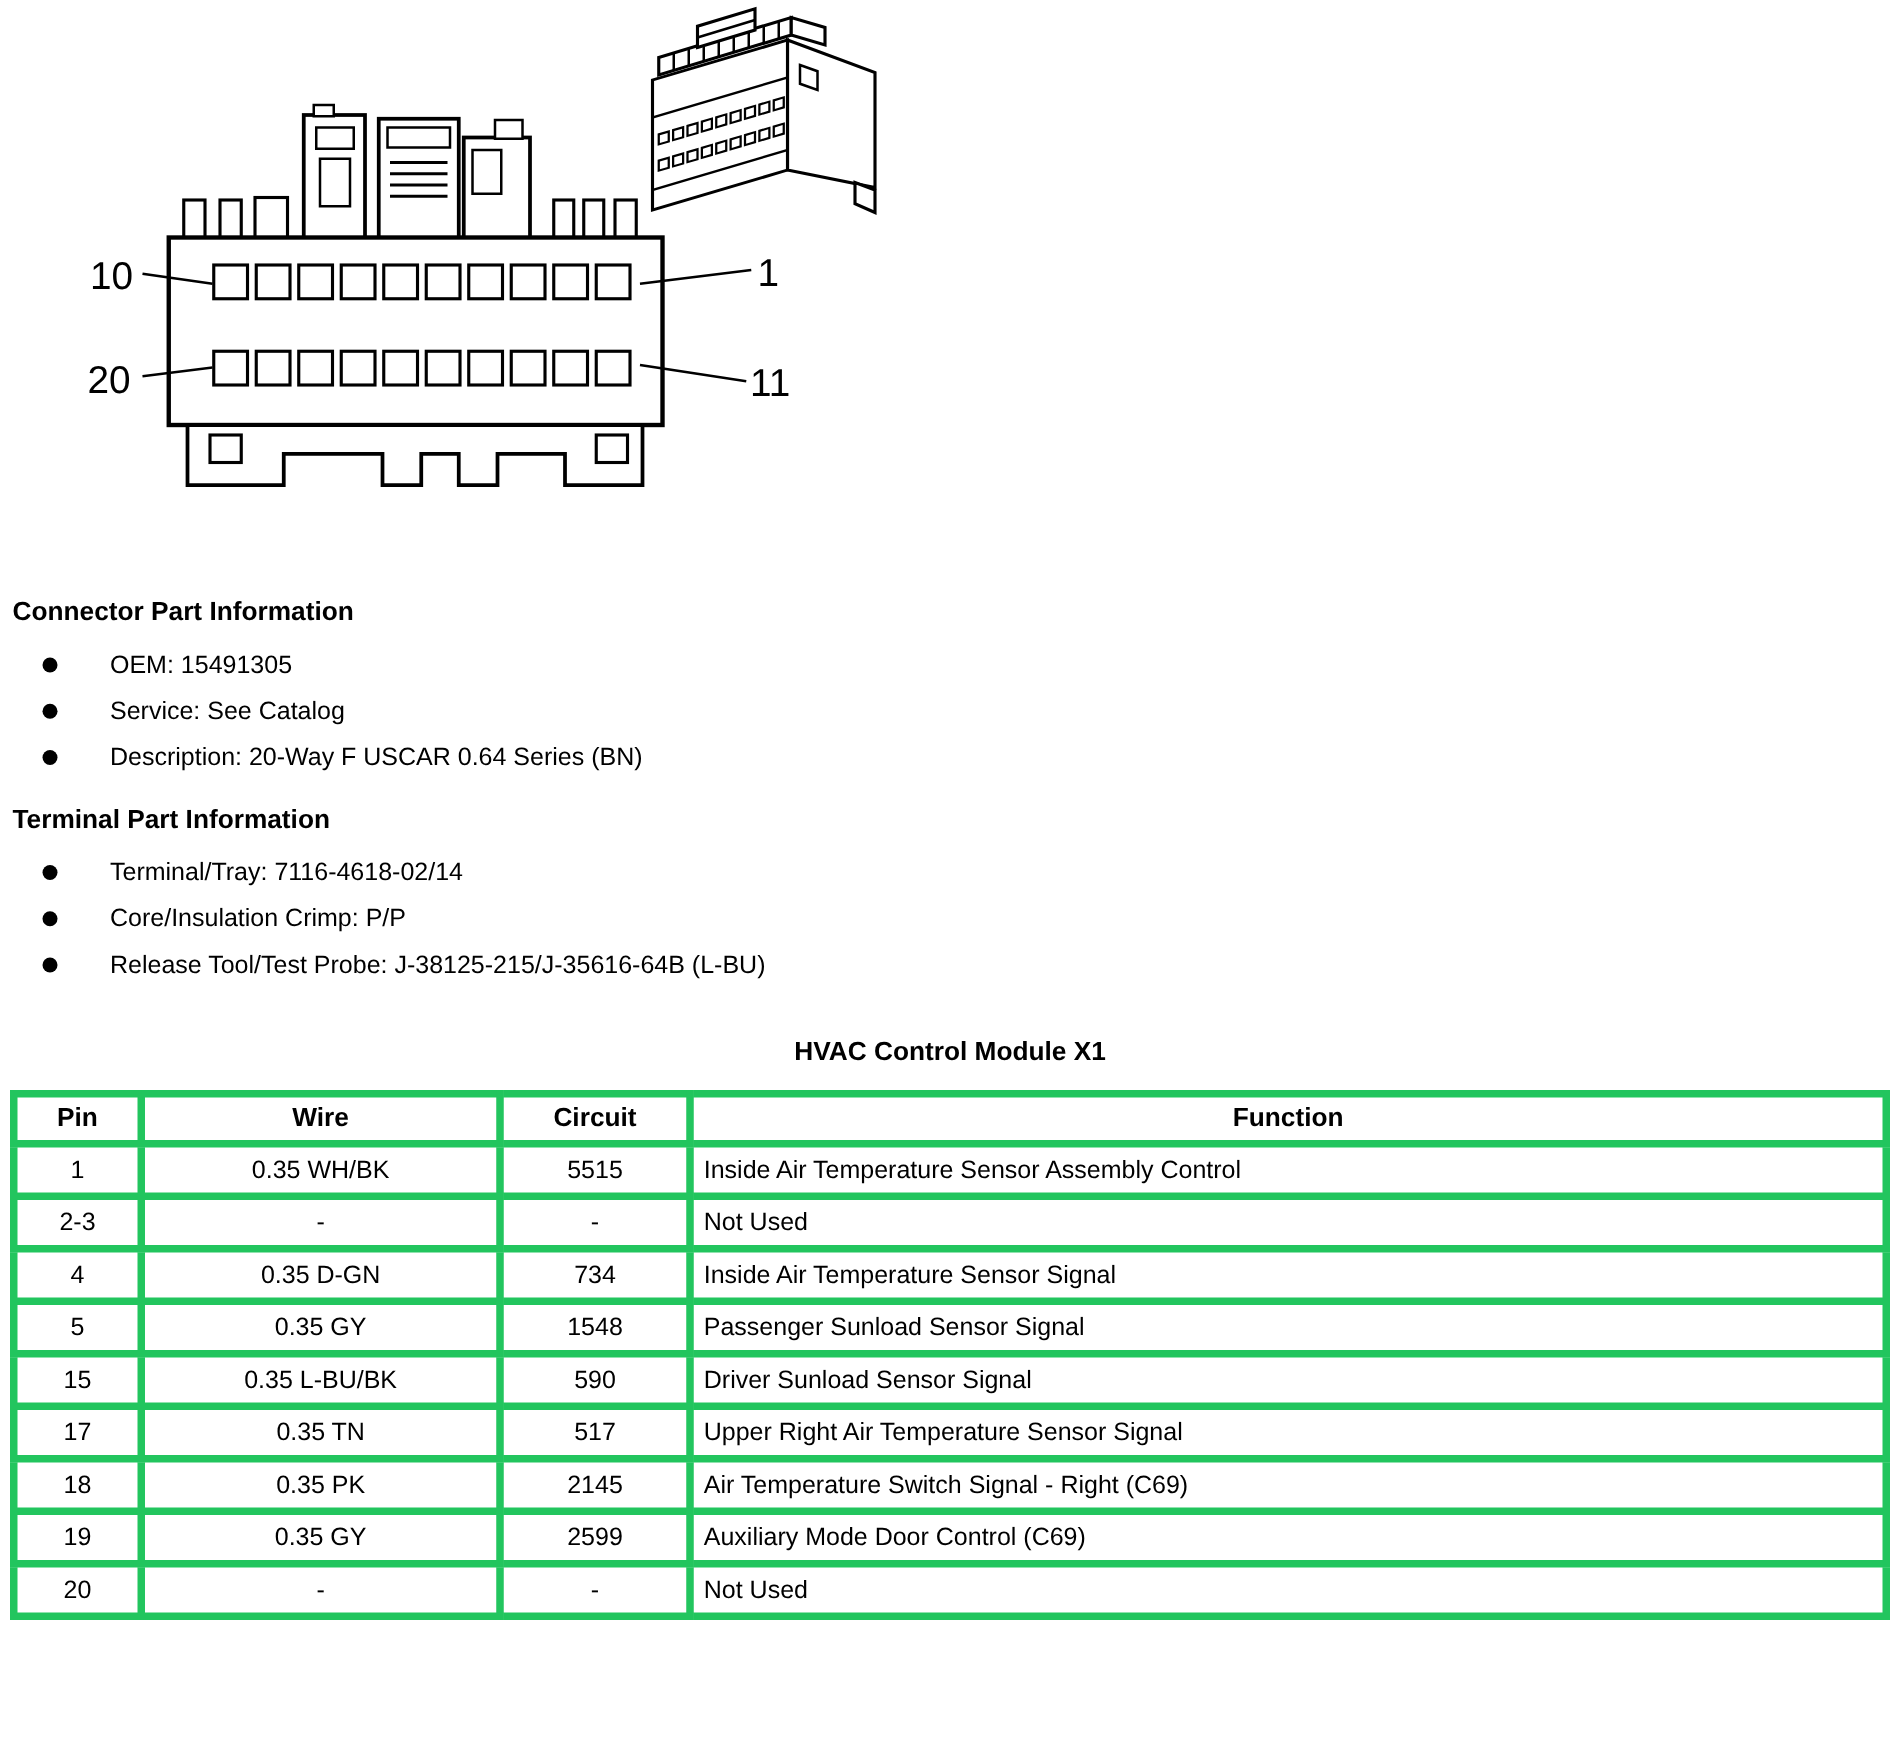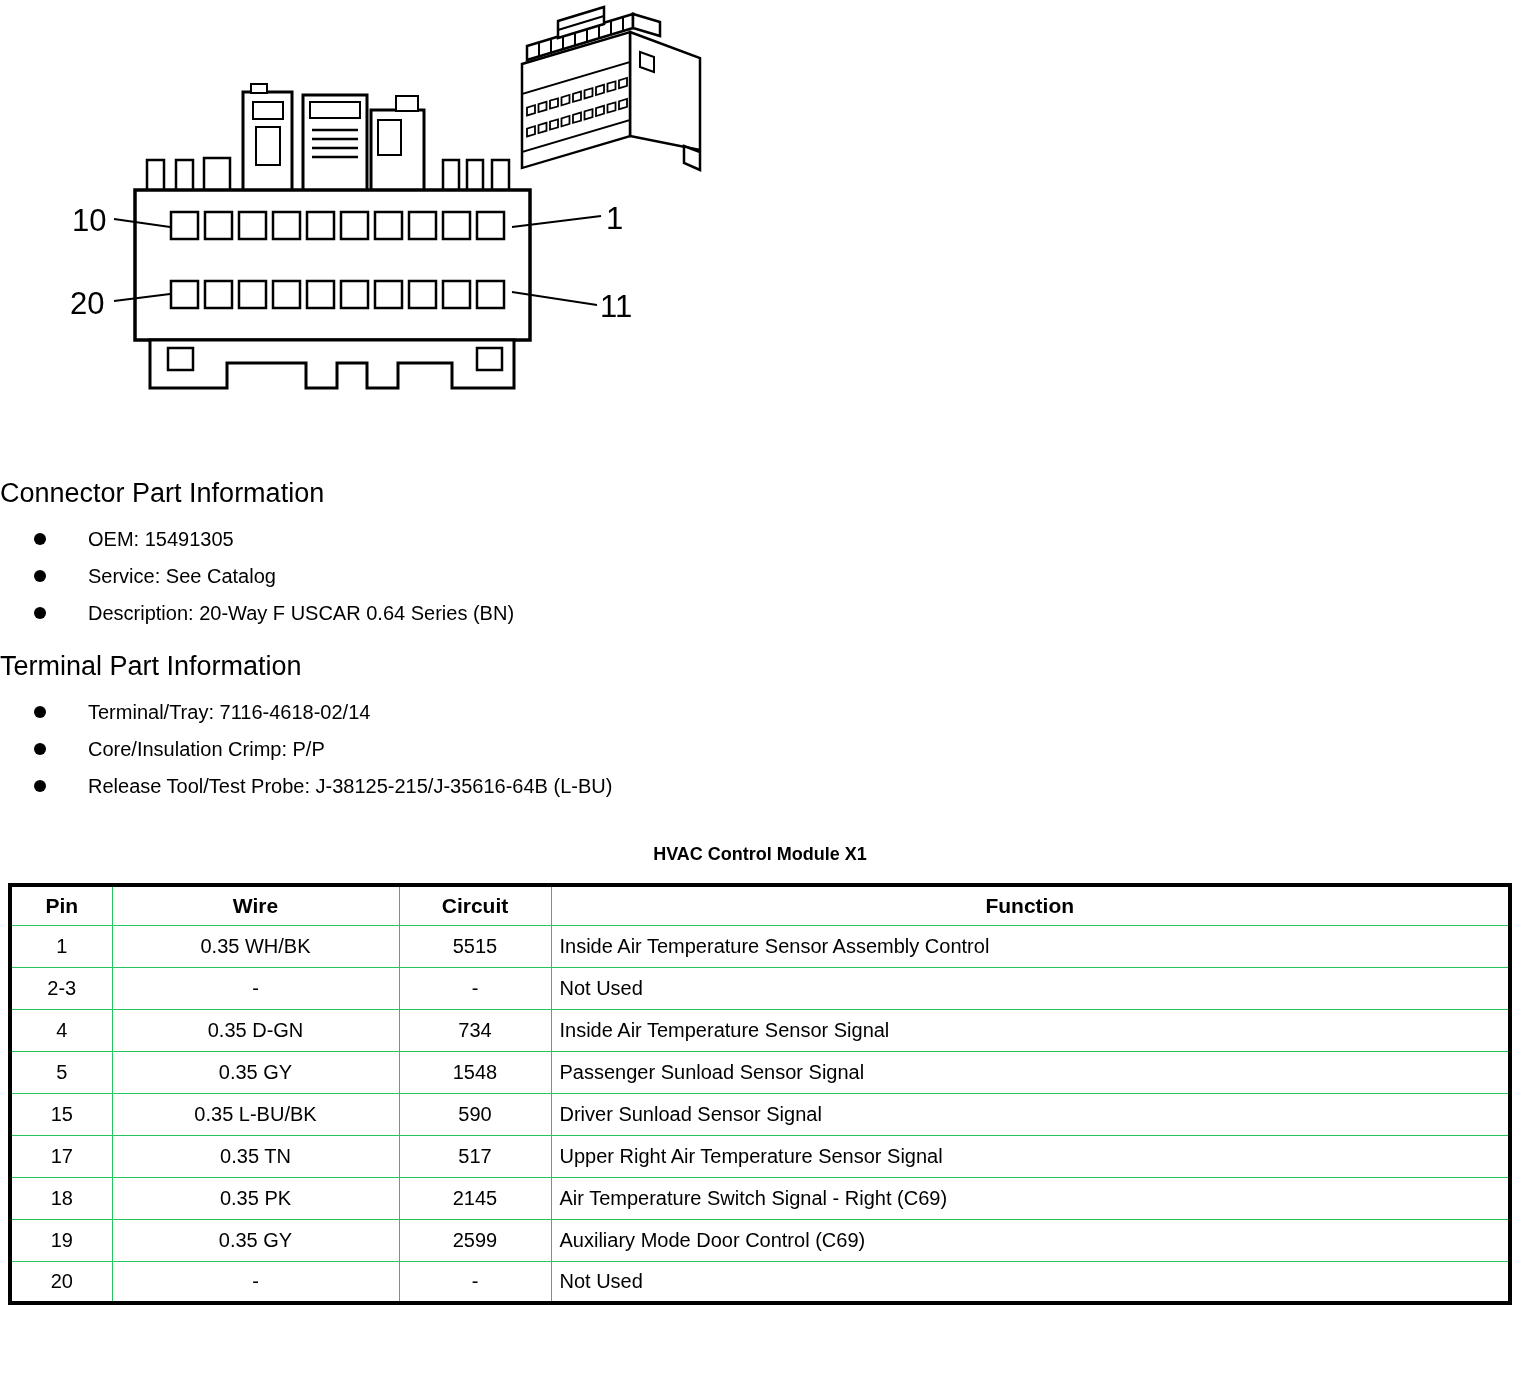--- a/index.html
+++ b/index.html
@@ -7,38 +7,38 @@
   body {
     width:1520px; height:1396px;
     background:#ffffff; color:#000000;
     font-family:"Liberation Sans","DejaVu Sans",sans-serif;
     overflow:hidden;
   }
   .diagram-section { position:relative; width:1520px; height:452px;text-decoration:underline; }
   .diagram-svg { position:absolute; left:0; top:0; }
   .diagram-svg text { font-family:"Liberation Sans","DejaVu Sans",sans-serif; }
 
-  .section-heading { font-size:27px; font-weight:normal; margin:26px 0 18px 0; }
+  .section-heading { font-size:21px; font-weight:bold; margin:26px 0 18px 10px; }
   .bullet-list { margin:0; padding:0; }
   .bullet-item {
     list-style:none; position:relative; padding-left:88px;
     margin:13px 0; font-size:20px; line-height:24px;
   }
   .bullet-dot {
     position:absolute; left:34px; top:6px; width:12px; height:12px;
     border-radius:50%; background:#000;
   }
 
-  .table-title { text-align:center; font-size:18px; font-weight:bold; margin:46px 0 18px 0; }
+  .table-title { text-align:center; font-size:21px; font-weight:bold; margin:46px 0 18px 0; }
   .pin-table {
     border-collapse:collapse; margin-left:8px; width:1504px;
     table-layout:fixed; border:4px solid #000;
   }
   .pin-table th, .pin-table td {
-    border:1px solid #22c55e; font-size:20px; padding:0 8px; height:42px;
+    border:6px solid #22c55e; font-size:20px; padding:0 8px; height:42px;
     overflow:hidden; white-space:nowrap;
   }
   .pin-table th { font-size:21px; font-weight:bold; text-align:center; height:40px; }
   .col-pin { width:102px; }
   .col-wire { width:287px; }
   .col-circuit { width:152px; }
   .cell-center { text-align:center; }
   .cell-left { text-align:left; padding-left:10px; }
 </style>
 </head>

